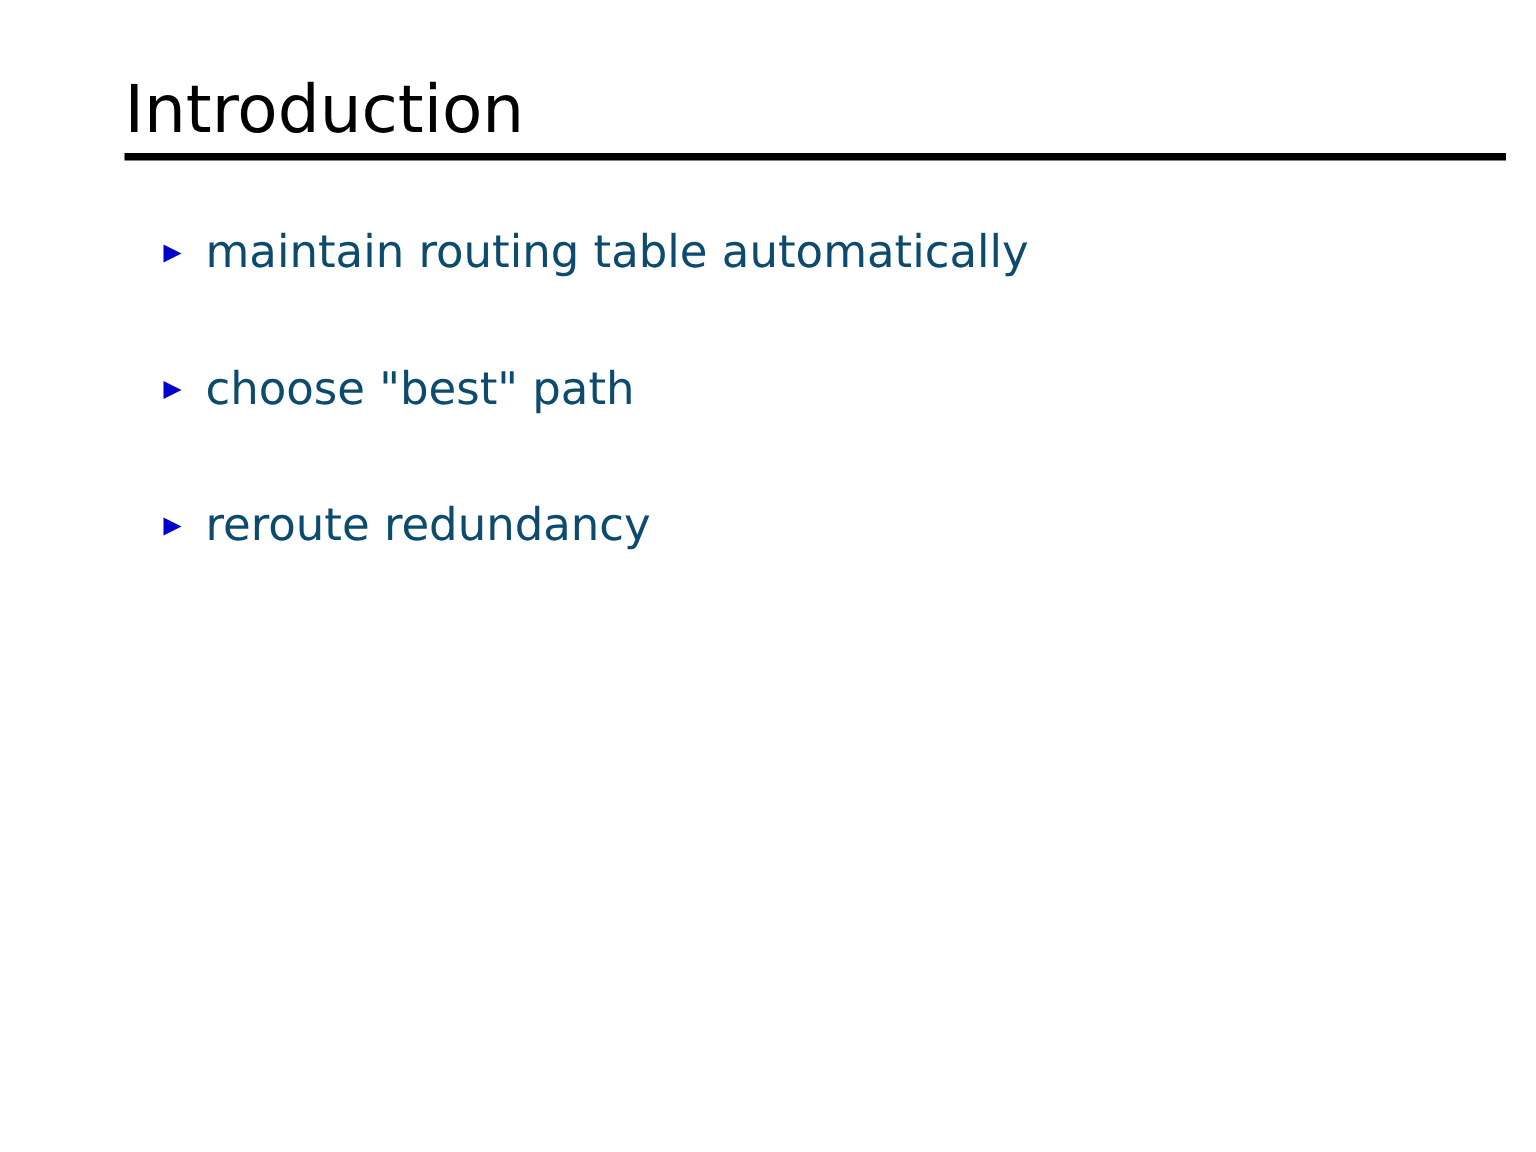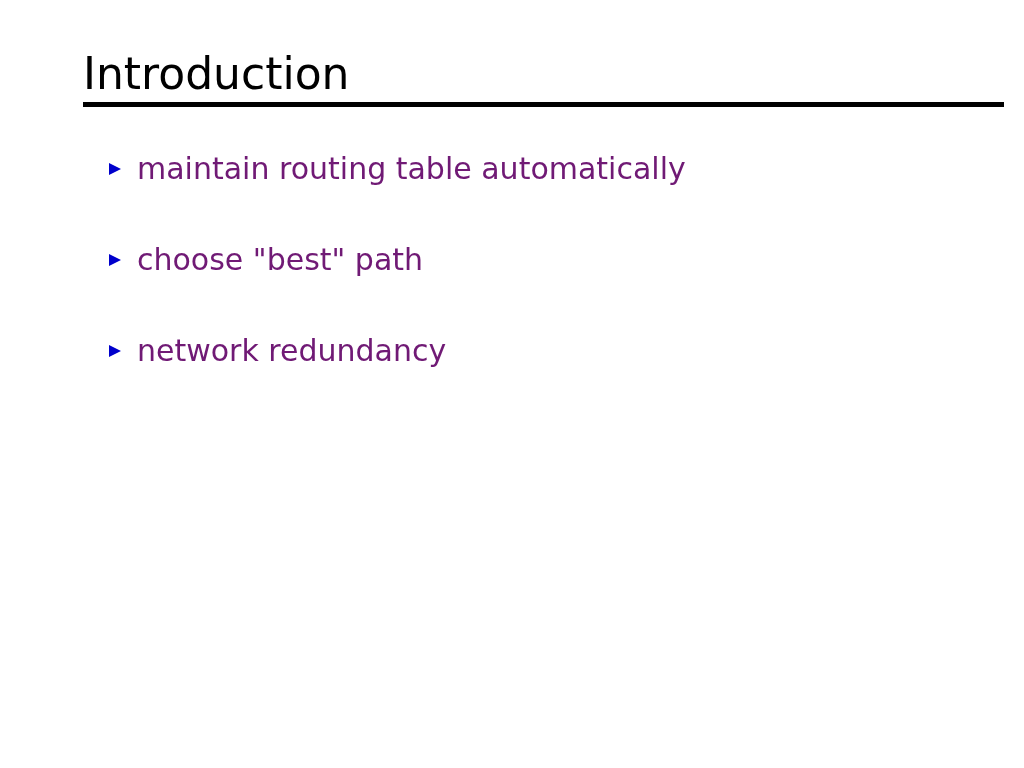--- a/index.html
+++ b/index.html
@@ -77,21 +77,21 @@
     position: relative;
   }
 
   .bullet-marker svg {
     display: block;
   }
 
   .bullet-text {
     font-size: 30px;
     line-height: 38px;
-    color: #701a75;
+    color: #0c4a6e;
     white-space: nowrap;
     font-weight: 400;
   }
 </style>
 </head>
 <body>
 
 <div class="slide">
 
   <div class="title-block">
@@ -120,18 +120,18 @@
       <span class="bullet-text">choose "best" path</span>
     </li>
 
 
     <li class="bullet-item">
       <span class="bullet-marker">
         <svg width="14" height="14" viewBox="0 0 14 14" aria-hidden="true">
           <polygon points="1,1 13,7 1,13" fill="#0000CC"></polygon>
         </svg>
       </span>
-      <span class="bullet-text">network redundancy</span>
+      <span class="bullet-text">reroute redundancy</span>
     </li>
 
   </ul>
 
 </div>
 
 </body></html>

